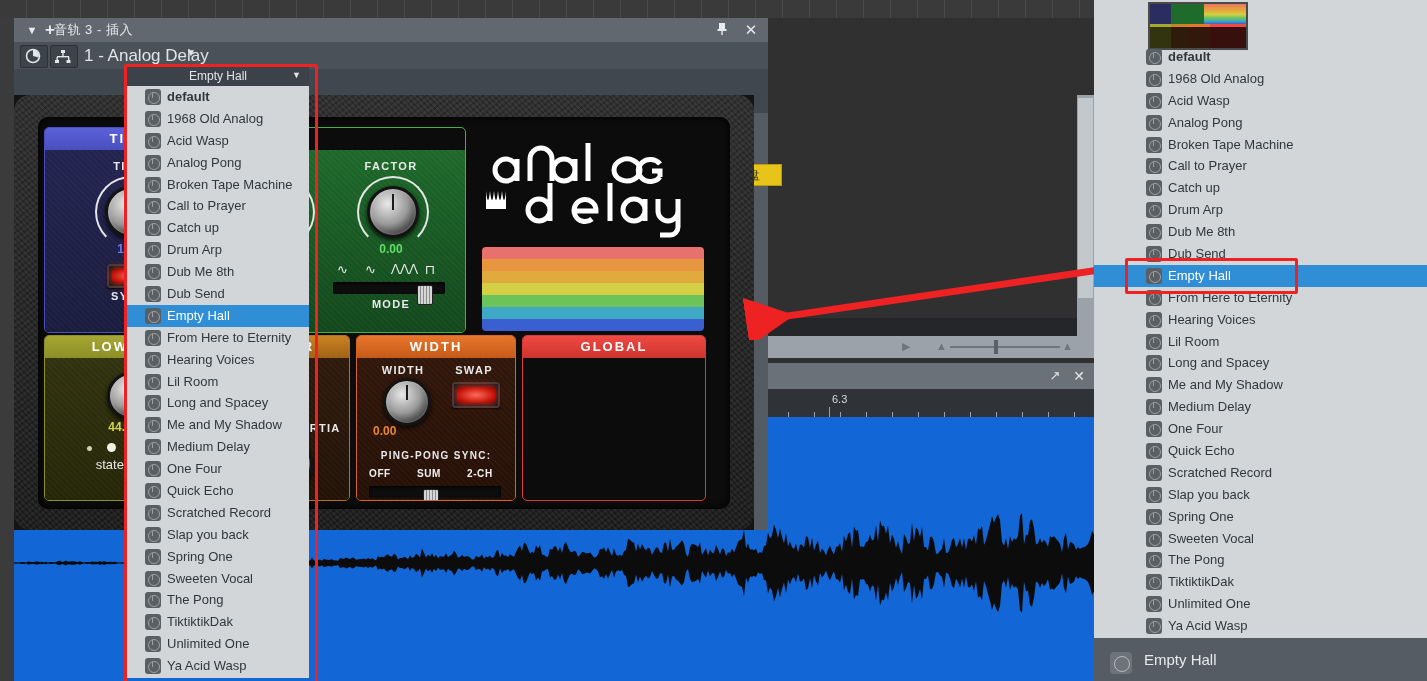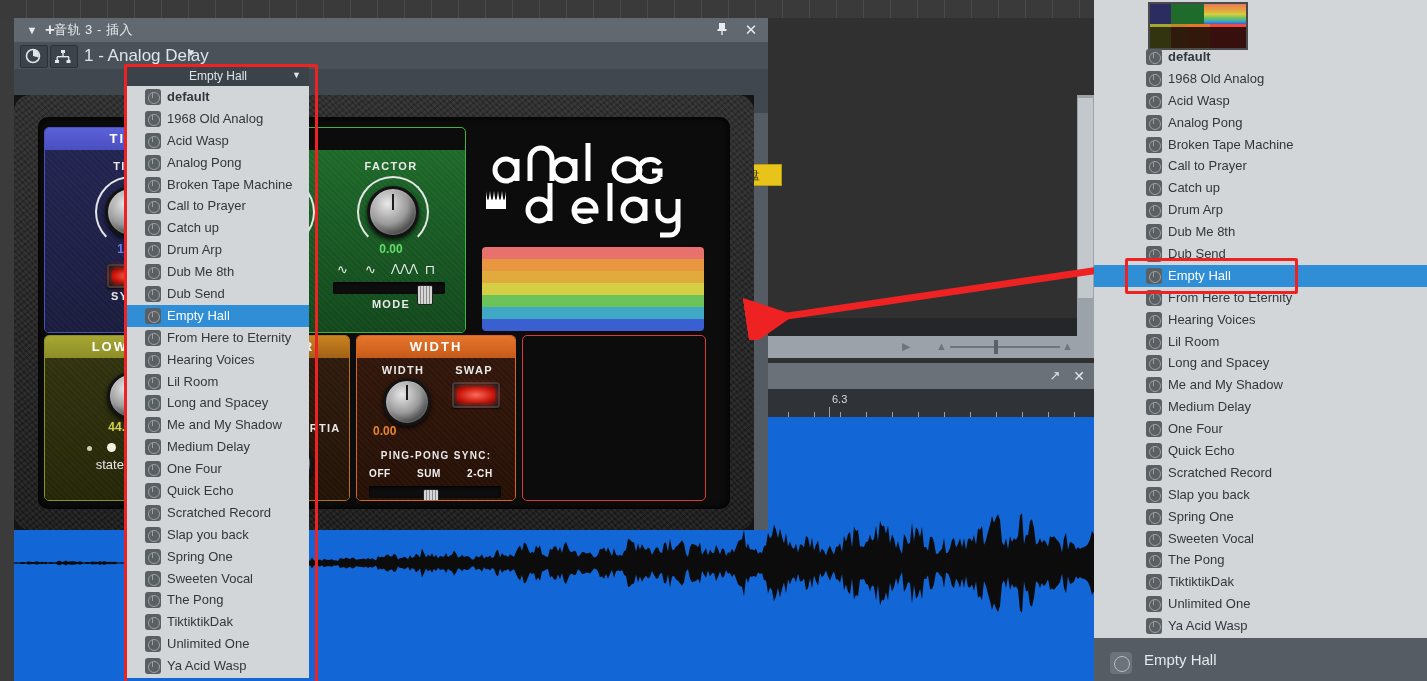--- a/index.html
+++ b/index.html
@@ -424,20 +424,21 @@
         <span style="position:absolute;left:4px;">OFF</span>
         <span style="position:absolute;left:52px;">SUM</span>
         <span style="position:absolute;left:102px;">2-CH</span>
       </div>
       <div class="slider-track" style="left:12px;top:128px;width:132px;"></div>
       <div class="slider-thumb" style="left:66px;top:131px;"></div>
     </div>
   </div>
 
   <div class="panel" id="panel-global">
+    <div class="panel-hdr">GLOBAL</div>
   </div>
 
   <div class="abs" id="logo-box">
     <svg id="logo-svg" viewBox="0 0 222 112">
       <g fill="none" stroke="#ffffff" stroke-width="5">
         <path d="M24 28 a11 11 0 1 0 0 22 a11 11 0 1 0 0 -22 M35 28 L35 50"></path>
         <path d="M48 50 L48 28 a11 11 0 0 1 22 0 L70 50"></path>
         <path d="M82 50 a11 11 0 1 0 0 -22 a11 11 0 1 0 0 22 M93 28 L93 50"></path>
         <path d="M106 12 L106 50"></path>
         <path d="M132 39 a13 11 0 1 0 0 -0.1 Z"></path>

